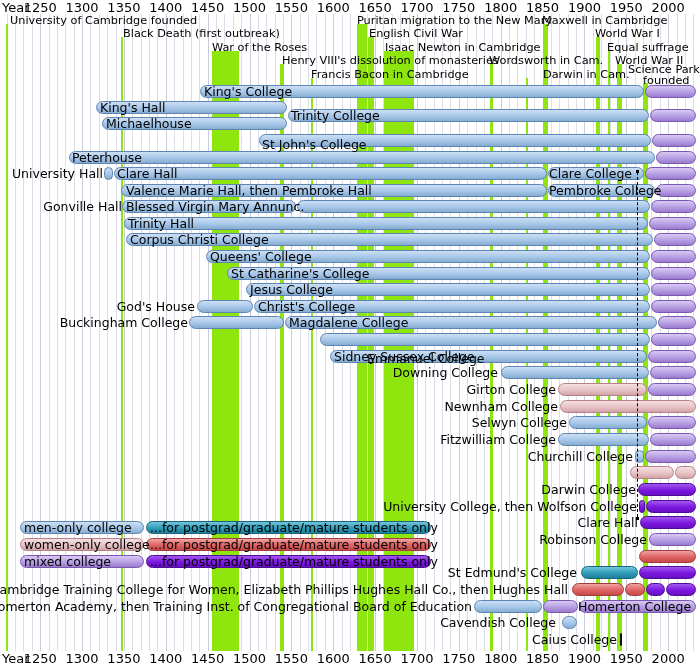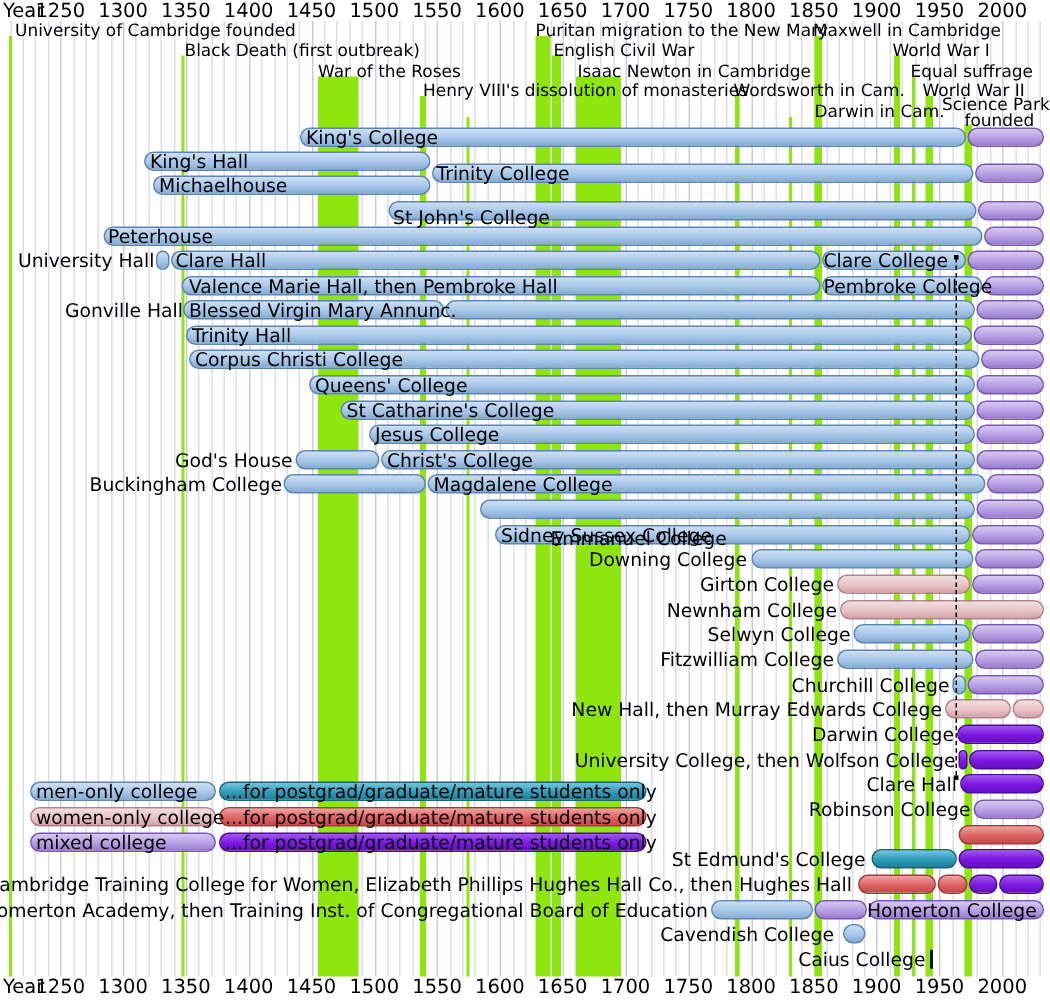--- a/index.html
+++ b/index.html
@@ -124,20 +124,21 @@
     <div class="band" style="left: 525.824px; width: 2.5119px; top: 78px; height: 573px;"></div>
     <div class="band" style="left: 542.57px; width: 5.8611px; top: 24px; height: 627px;"></div>
     <div class="band" style="left: 596.158px; width: 3.3492px; top: 37px; height: 614px;"></div>
     <div class="band" style="left: 607.88px; width: 2px; top: 51px; height: 600px;"></div>
     <div class="band" style="left: 617.09px; width: 5.0238px; top: 64px; height: 587px;"></div>
     <div class="band" style="left: 643.046px; width: 5.0238px; top: 83px; height: 568px;"></div>
     <div class="evt" style="left: 10px; top: 14px;">University of Cambridge founded</div>
     <div class="evt" style="left: 123px; top: 27px;">Black Death (first outbreak)</div>
     <div class="evt" style="left: 212px; top: 41px;">War of the Roses</div>
     <div class="evt" style="left: 282px; top: 54px;">Henry VIII's dissolution of monasteries</div>
+    <div class="evt" style="left: 311px; top: 68px;">Francis Bacon in Cambridge</div>
     <div class="evt" style="left: 357px; top: 14px;">Puritan migration to the New Mary</div>
     <div class="evt" style="left: 369px; top: 27px;">English Civil War</div>
     <div class="evt" style="left: 385px; top: 41px;">Isaac Newton in Cambridge</div>
     <div class="evt" style="left: 489px; top: 54px;">Wordsworth in Cam.</div>
     <div class="evt" style="left: 543px; top: 68px;">Darwin in Cam.</div>
     <div class="evt" style="left: 542px; top: 14px;">Maxwell in Cambridge</div>
     <div class="evt" style="left: 595px; top: 27px;">World War I</div>
     <div class="evt" style="left: 607px; top: 41px;">Equal suffrage</div>
     <div class="evt" style="left: 615px; top: 54px;">World War II</div>
     <div class="evt" style="left: 628px; top: 63px;">Science Park</div>
@@ -218,21 +219,20 @@
     <div class="bar mix" style="left: 648.07px; width: 47.5634px; top: 416px;"></div>
     <div class="lbl" style="top: 416px; right: 133px; text-align: right;">Selwyn College</div>
     <div class="bar men" style="left: 558.479px; width: 90.2657px; top: 433px;"></div>
     <div class="bar mix" style="left: 649.745px; width: 45.8888px; top: 433px;"></div>
     <div class="lbl" style="top: 433px; right: 144px; text-align: right;">Fitzwilliam College</div>
     <div class="bar men" style="left: 634.673px; width: 9.0476px; top: 450px;"></div>
     <div class="bar mix" style="left: 644.721px; width: 50.9126px; top: 450px;"></div>
     <div class="lbl" style="top: 450px; right: 67px; text-align: right;">Churchill College</div>
     <div class="bar women" style="left: 629.65px; width: 44.2142px; top: 466px;"></div>
     <div class="bar women" style="left: 674.864px; width: 20.7698px; top: 466px;"></div>
-    <div class="lbl" style="top: 466px; right: 72px; text-align: right;">New Hall, then Murray Edwards College</div>
     <div class="bar mix_pg" style="left: 638.023px; width: 57.611px; top: 483px;"></div>
     <div class="lbl" style="top: 483px; right: 64px; text-align: right;">Darwin College</div>
     <div class="bar mix_pg" style="left: 638.86px; width: 5.6984px; top: 500px;"></div>
     <div class="bar mix_pg" style="left: 645.558px; width: 50.0753px; top: 500px;"></div>
     <div class="lbl" style="top: 500px; right: 63px; text-align: right;">University College, then Wolfson College</div>
     <div class="bar mix_pg" style="left: 639.697px; width: 55.9364px; top: 516px;"></div>
     <div class="lbl" style="top: 516px; right: 62px; text-align: right;">Clare Hall</div>
     <div class="bar mix" style="left: 648.908px; width: 46.7261px; top: 533px;"></div>
     <div class="lbl" style="top: 533px; right: 53px; text-align: right;">Robinson College</div>
     <div class="bar women_pg" style="left: 638.86px; width: 56.7737px; top: 550px;"></div>

